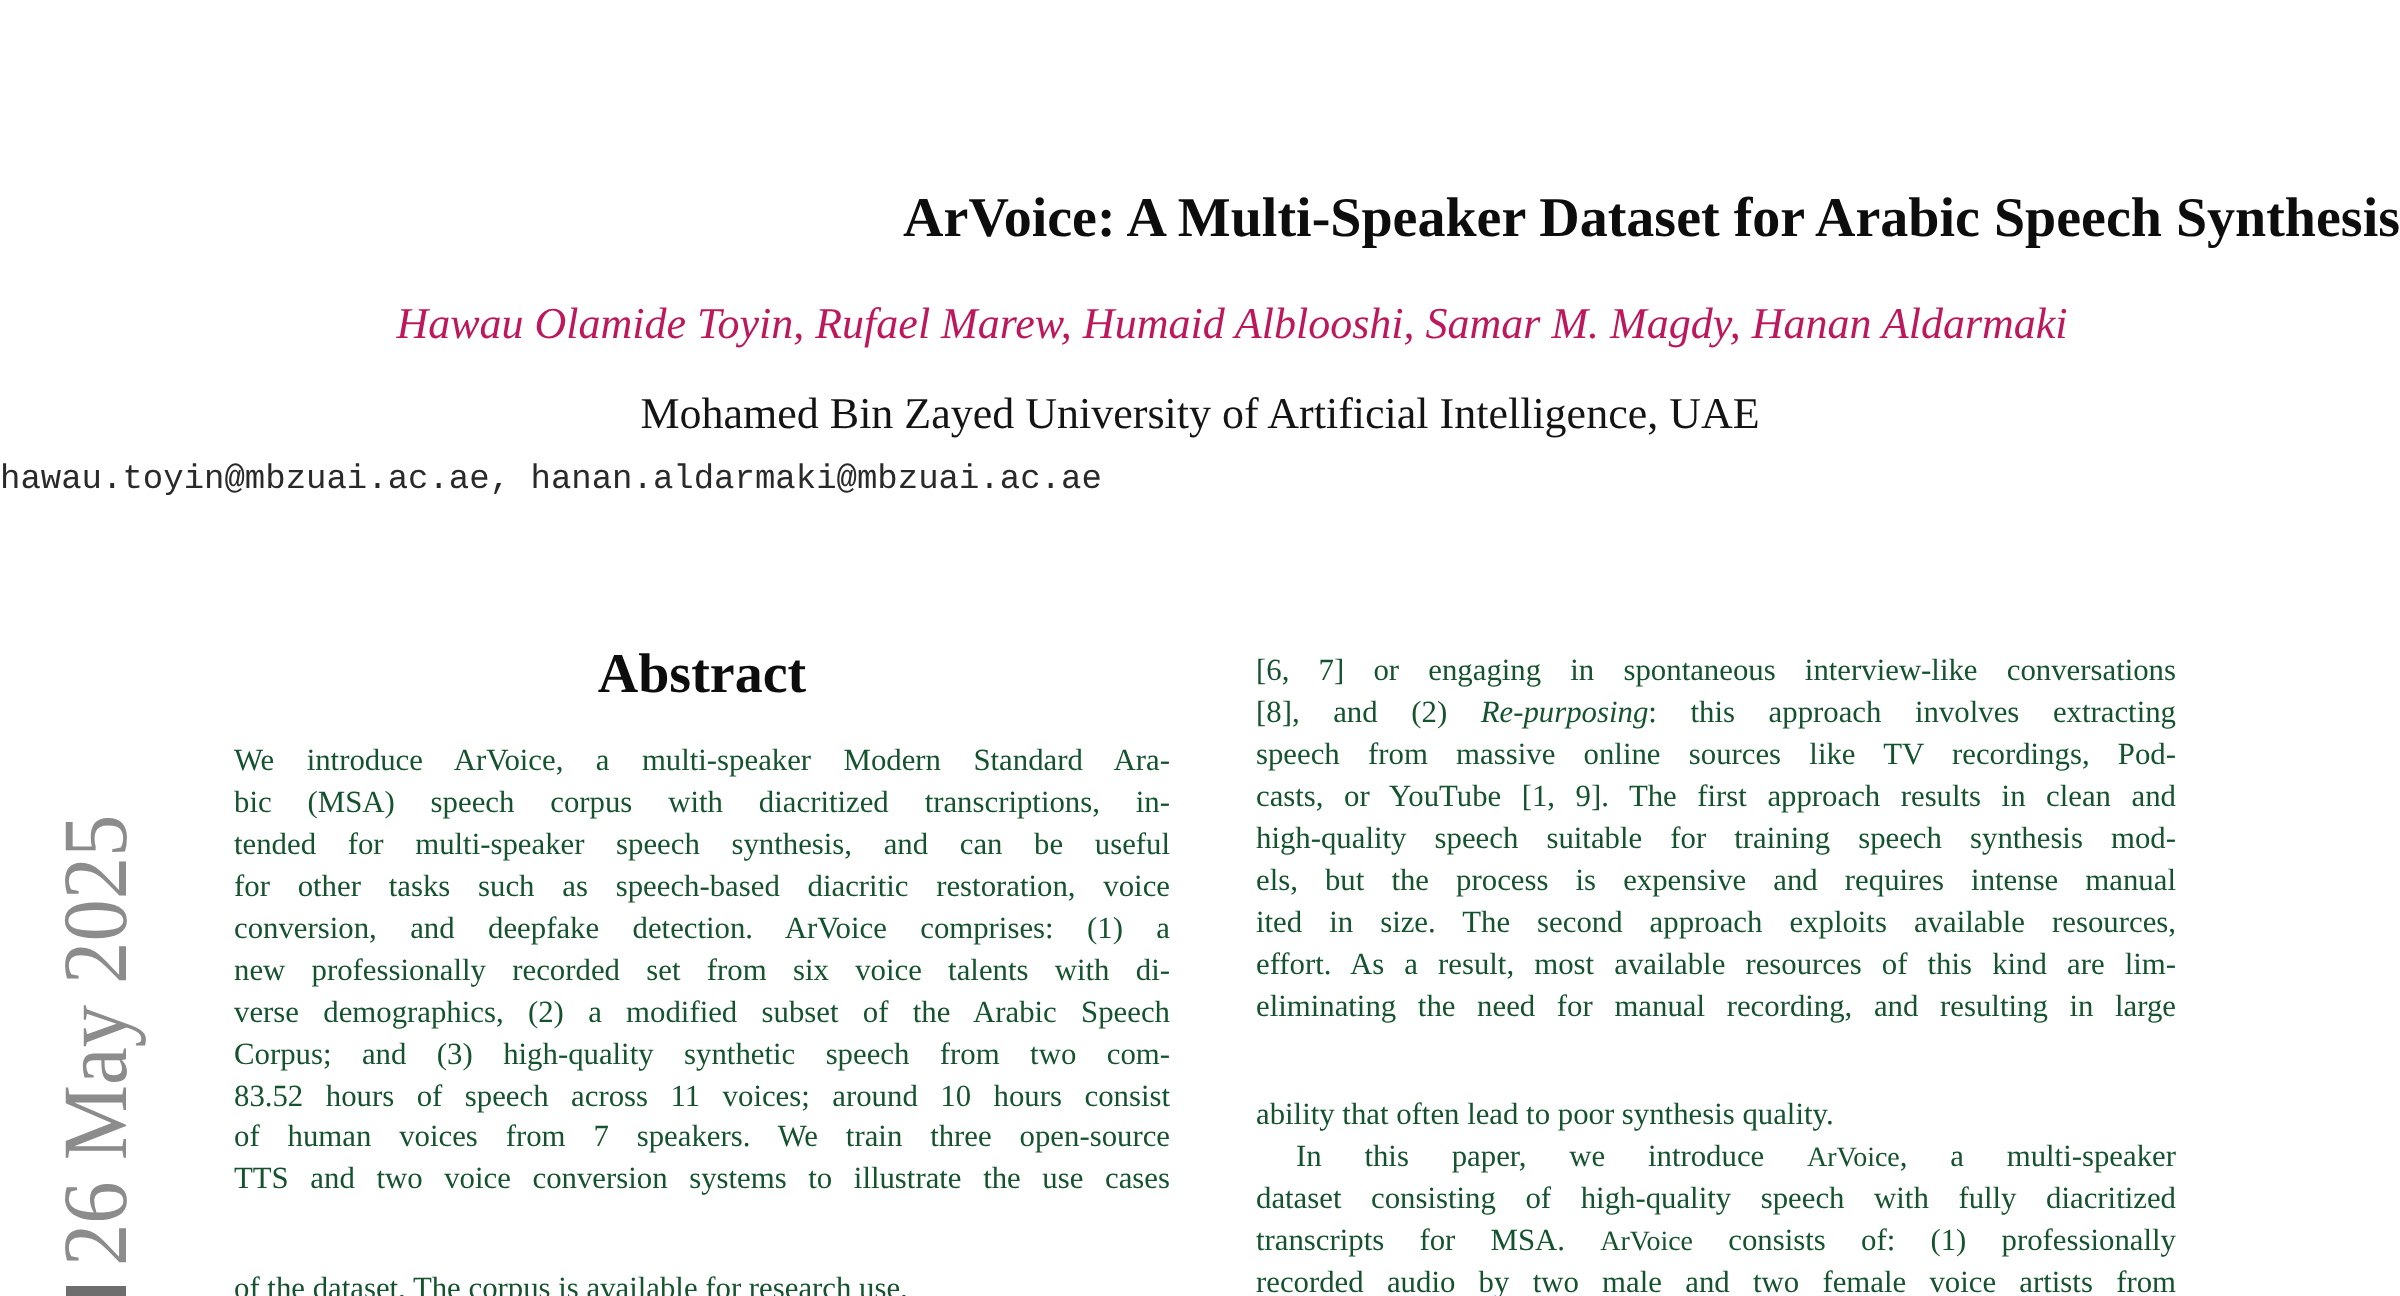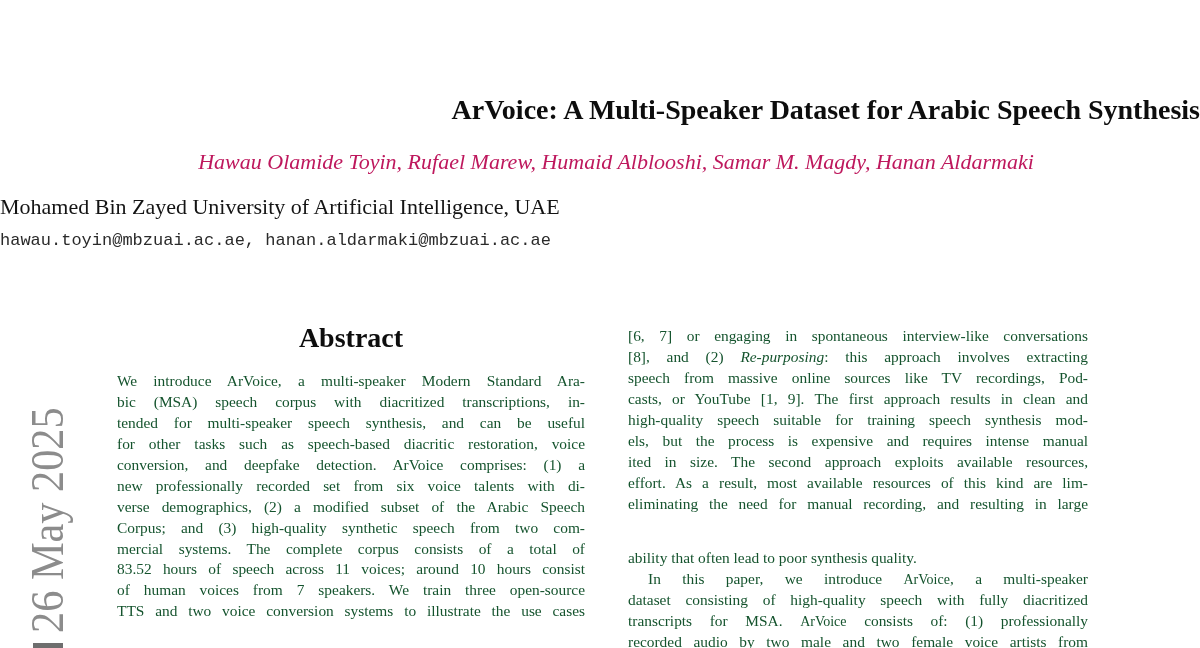--- a/index.html
+++ b/index.html
@@ -30,21 +30,21 @@
     width: 100%;
     text-align: center;
     font-size: 22px;
     font-style: italic;
     color: #be185d;
   }
   .affiliation {
     position: absolute;
     top: 194px; left: 0;
     width: 100%;
-    text-align: left;
+    text-align: center;
     font-size: 22px;
     color: #141414;
   }
   .emails {
     position: absolute;
     top: 231px; left: 0;
     width: 100%;
     text-align: left;
     font-family: "Liberation Mono", monospace;
     font-size: 17px;
@@ -117,21 +117,20 @@
   <div class="col left">
     <h2 class="abstract-heading">Abstract</h2>
     <div class="line">We introduce ArVoice, a multi-speaker Modern Standard Ara-</div>
     <div class="line">bic (MSA) speech corpus with diacritized transcriptions, in-</div>
     <div class="line">tended for multi-speaker speech synthesis, and can be useful</div>
     <div class="line">for other tasks such as speech-based diacritic restoration, voice</div>
     <div class="line">conversion, and deepfake detection. ArVoice comprises: (1) a</div>
     <div class="line">new professionally recorded set from six voice talents with di-</div>
     <div class="line">verse demographics, (2) a modified subset of the Arabic Speech</div>
     <div class="line">Corpus; and (3) high-quality synthetic speech from two com-</div>
-    <div class="line">mercial systems. The complete corpus consists of a total of</div>
     <div class="line">83.52 hours of speech across 11 voices; around 10 hours consist</div>
     <div class="line">of human voices from 7 speakers. We train three open-source</div>
     <div class="line">TTS and two voice conversion systems to illustrate the use cases</div>
     <div class="line end">of the dataset. The corpus is available for research use.</div>
   </div>
 
   <div class="col right">
     <div class="line">[6, 7] or engaging in spontaneous interview-like conversations</div>
     <div class="line">[8], and (2) <span class="it">Re-purposing</span>: this approach involves extracting</div>
     <div class="line">speech from massive online sources like TV recordings, Pod-</div>

